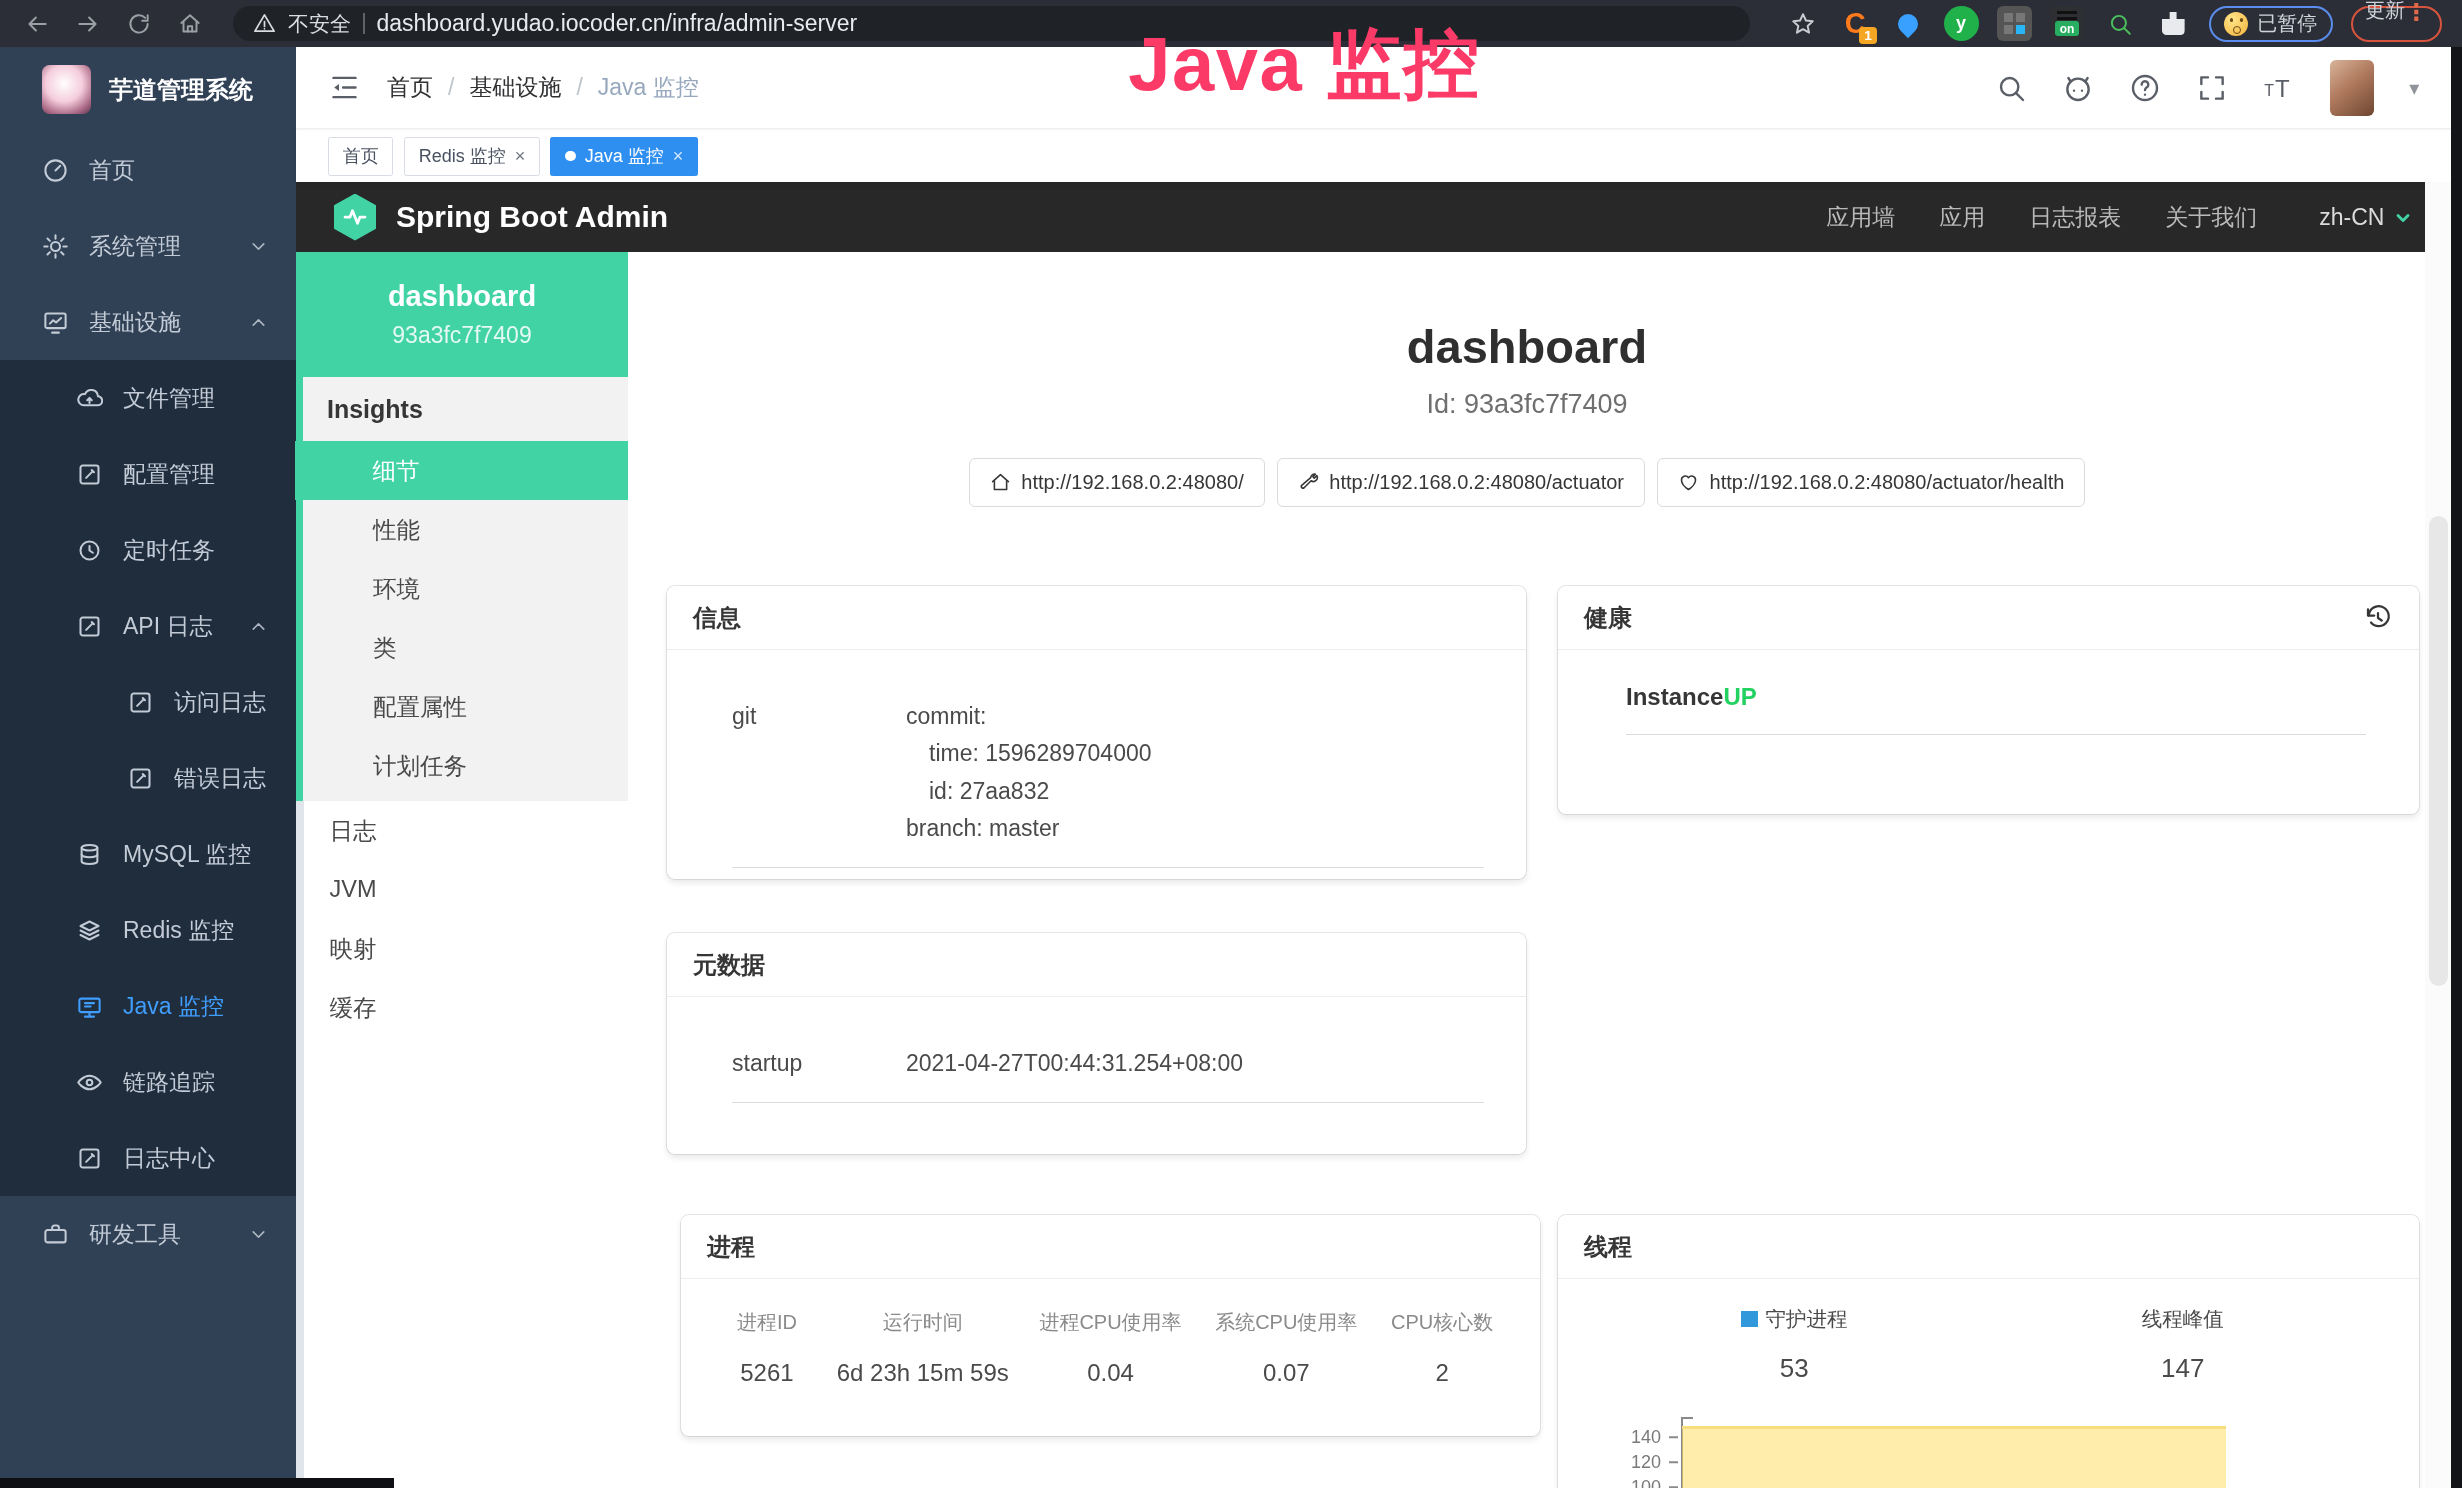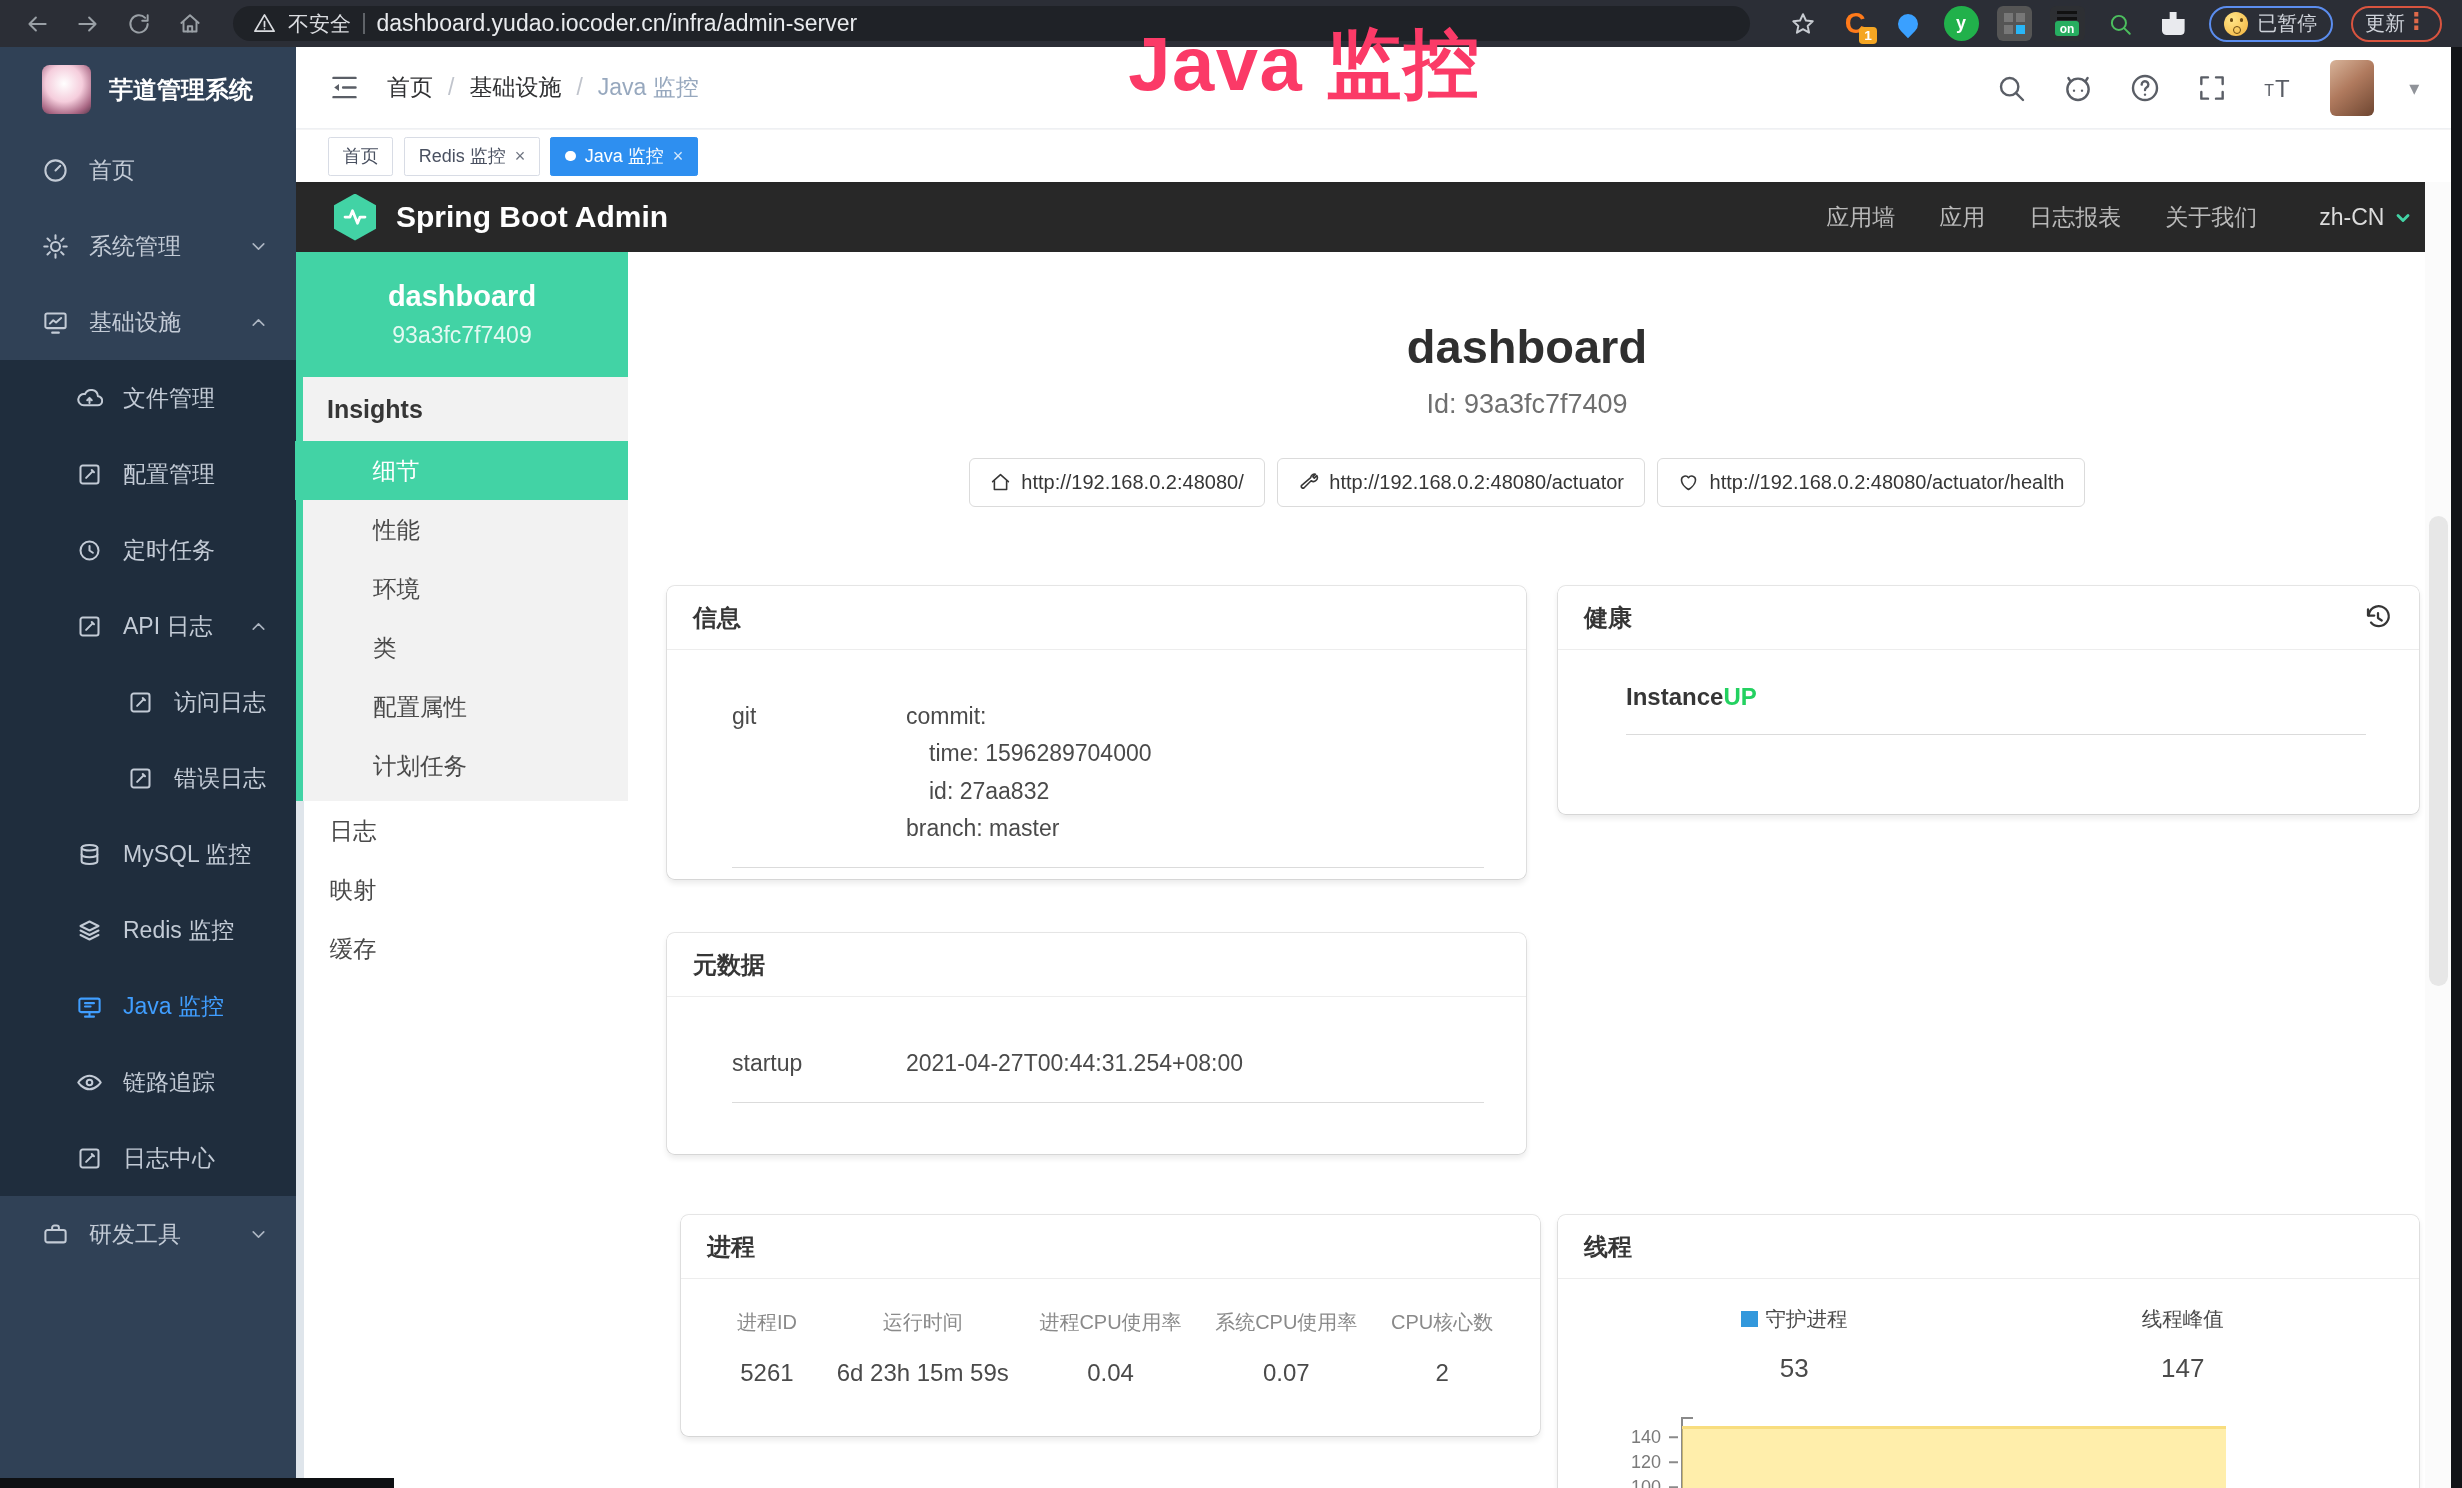--- a/index.html
+++ b/index.html
@@ -41,22 +41,22 @@
   .chip.c6{color:#4cbf5e}
   .chip.c6 svg{width:26px;height:26px}
   .chip.c7{color:#e9eaee}
   .chip.c7 .pz{width:23px;height:23px;background:#e9eaee;border-radius:4.6px;clip-path:polygon(0 30%,35% 30%,35% 0,65% 0,65% 30%,100% 30%,100% 100%,0 100%)}
   .paused-pill{height:36px;border:2.3px solid #5b8def;border-radius:20px;display:flex;align-items:center;
     gap:9px;padding:0 13.7px}
   .face{width:24px;height:24px;border-radius:50%;background:radial-gradient(circle at 35% 30%,#ffe588,#f3b23c);position:relative}
   .face:before{content:"";position:absolute;left:5.3px;top:6.8px;width:3.8px;height:3.8px;border-radius:50%;background:#6b4a12;box-shadow:10px 0 0 #6b4a12}
   .face:after{content:"";position:absolute;left:9px;top:14.4px;width:6px;height:6px;border-radius:50%;border:1.5px solid #6b4a12}
   .paused-label{font-size:20px;color:#cfd3da}
-  .update-pill{height:36px;border:2.3px solid #d9543f;border-radius:20px;display:flex;align-items:flex-start;
-    gap:0;padding:2px 12px}
+  .update-pill{height:36px;border:2.3px solid #d9543f;border-radius:20px;display:flex;align-items:flex-end;
+    gap:0;padding:16px 12px}
   .update-label{font-size:20px;color:#cfd3da}
   .update-dots{color:#e06a4a;font-size:23px;font-weight:700;line-height:1}
 
   
   .annotation{position:absolute;left:1062px;top:13.7px;width:485px;text-align:center;z-index:60;
     font-size:76px;font-weight:700;color:#fb3a67;letter-spacing:1.5px}
 
   
   .admin-sidebar{position:absolute;left:0;top:47px;width:296px;height:1442px;background:#304156;overflow:hidden}
   .logo-row{height:85px;display:flex;align-items:center;gap:18px;padding-left:42px}
@@ -487,20 +487,21 @@
           <div class="s-row active">细节</div>
           <div class="s-row">性能</div>
           <div class="s-row">环境</div>
           <div class="s-row">类</div>
           <div class="s-row">配置属性</div>
           <div class="s-row">计划任务</div>
         </div>
     </div>
     <div class="other-rows">
         <div class="s-row">日志</div>
+        <div class="s-row">JVM</div>
         <div class="s-row">映射</div>
         <div class="s-row">缓存</div>
       </div>
   </aside>
 
   <main class="sba-content">
     <h1 class="hero-title">dashboard</h1>
     <p class="hero-id">Id: 93a3fc7f7409</p>
     <div class="links">
         <a class="link-btn">

